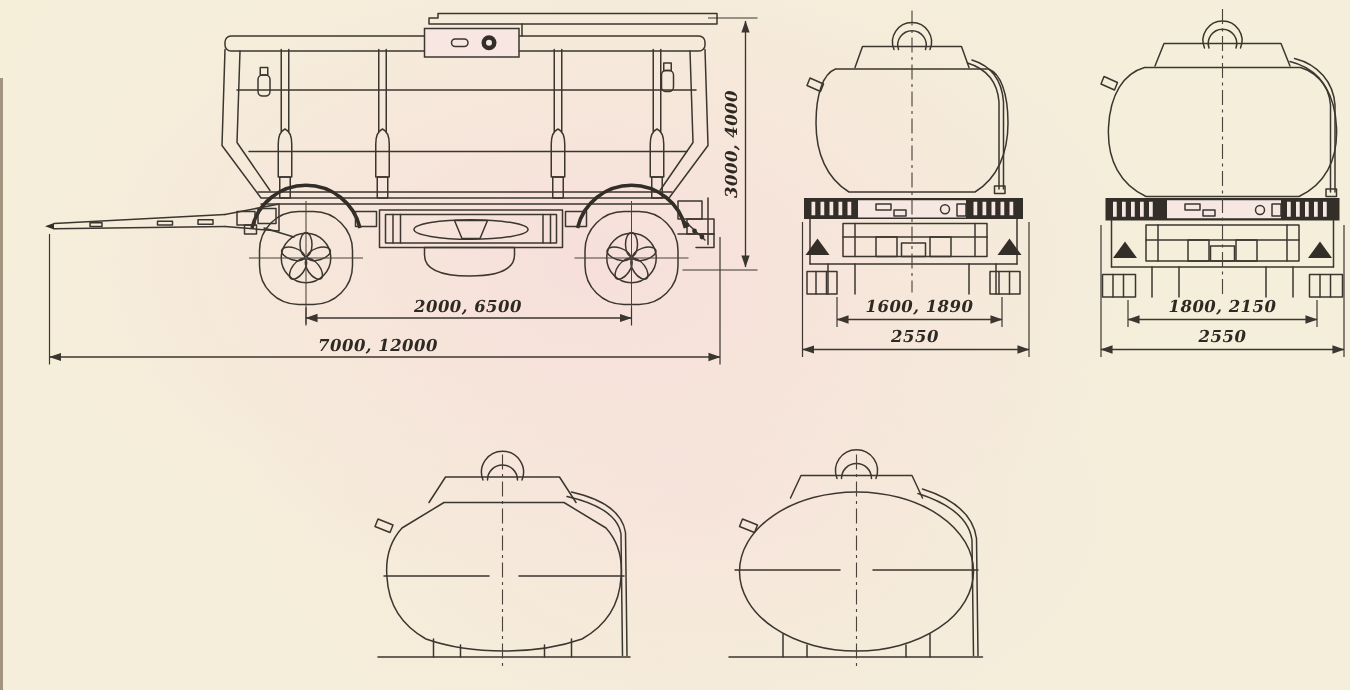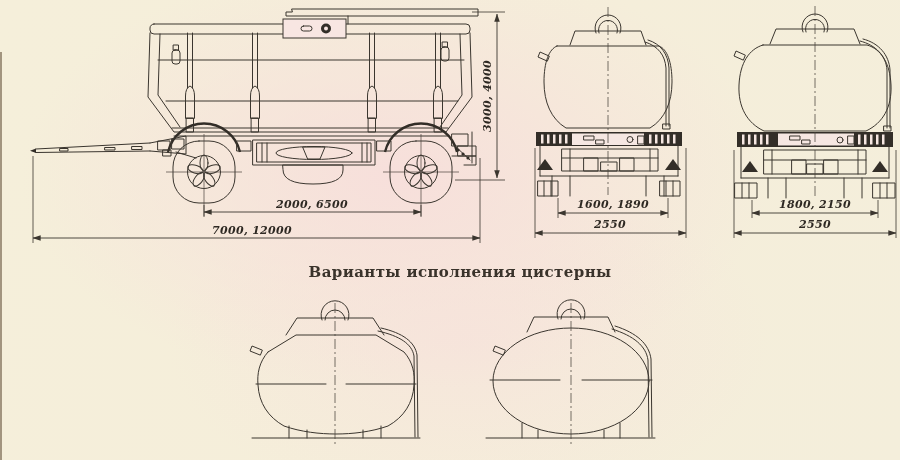--- a/index.html
+++ b/index.html
@@ -357,14 +357,13 @@
       <path class="ln" d="M615,326 C637,333 649,344 651,359 L652,437"></path>
       <line class="ln" x1="522" y1="423" x2="522" y2="438"></line>
       <line class="ln" x1="538" y1="430" x2="538" y2="438"></line>
       <line class="ln" x1="604" y1="430" x2="604" y2="438"></line>
       <line class="ln" x1="620" y1="423" x2="620" y2="438"></line>
       <line class="ln" x1="486" y1="438" x2="655" y2="438" stroke-width="1.4"></line>
       <line class="cl" x1="571" y1="303" x2="571" y2="445"></line>
     </g>
   </svg>
 
-  <div id="caption">Варианты исполнения цистерны</div>
 </div>
 
 </body></html>

